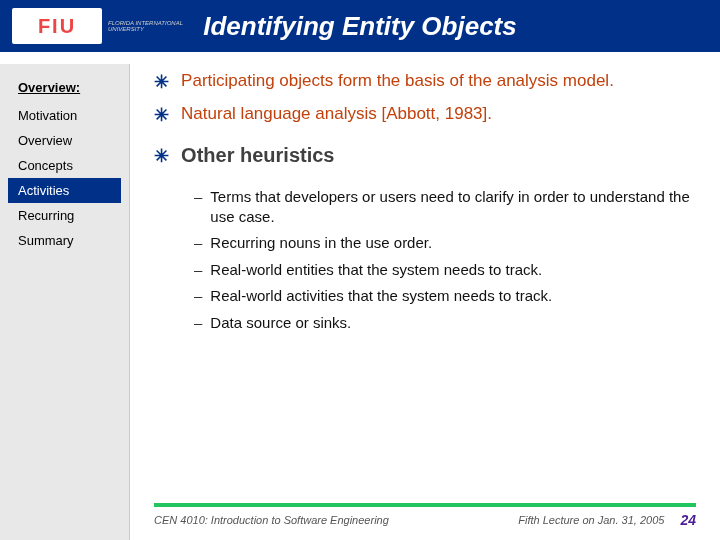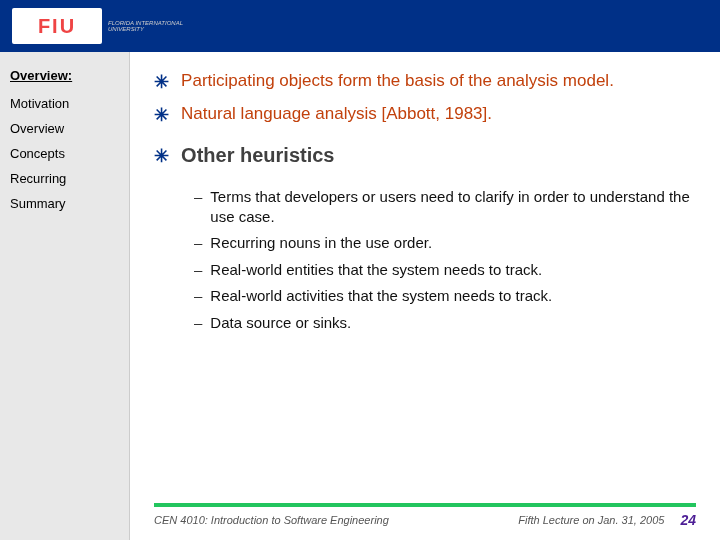--- a/index.html
+++ b/index.html
@@ -60,23 +60,24 @@
     .main {
       display: flex;
       height: 488px;
     }
 
     
     .sidebar {
       width: 130px;
       background: #e8e8e8;
       border-right: 1px solid #ccc;
-      padding: 10px 0;
+      padding: 10px 8px;
       display: flex;
       flex-direction: column;
+      margin-top: 12px;
     }
     .sidebar-label {
       font-size: 13px;
       font-weight: bold;
       color: #000;
       padding: 6px 10px 8px 10px;
       text-decoration: underline;
     }
     .sidebar-item {
       font-size: 13px;
@@ -196,29 +197,31 @@
 </head>
 <body>
 
 <div class="header">
   <div class="header-logo">
     <div class="logo-box">
       <span class="logo-text">FIU</span>
     </div>
     <span class="logo-sub">FLORIDA INTERNATIONAL<br>UNIVERSITY</span>
   </div>
+  <h1 class="header-title">Identifying Entity Objects</h1>
 </div>
 
 <div class="main">
 
   <div class="sidebar">
     <div class="sidebar-label">Overview:</div>
     <div class="sidebar-item">Motivation</div>
     <div class="sidebar-item">Overview</div>
     <div class="sidebar-item">Concepts</div>
+    <div class="sidebar-item active">Activities</div>
     <div class="sidebar-item">Recurring</div>
     <div class="sidebar-item">Summary</div>
   </div>
 
   <div class="content">
     <div class="content-body">
 
       <div class="bullet-section">
         <div class="bullet-row">
           <span class="bullet-star">✳</span>

